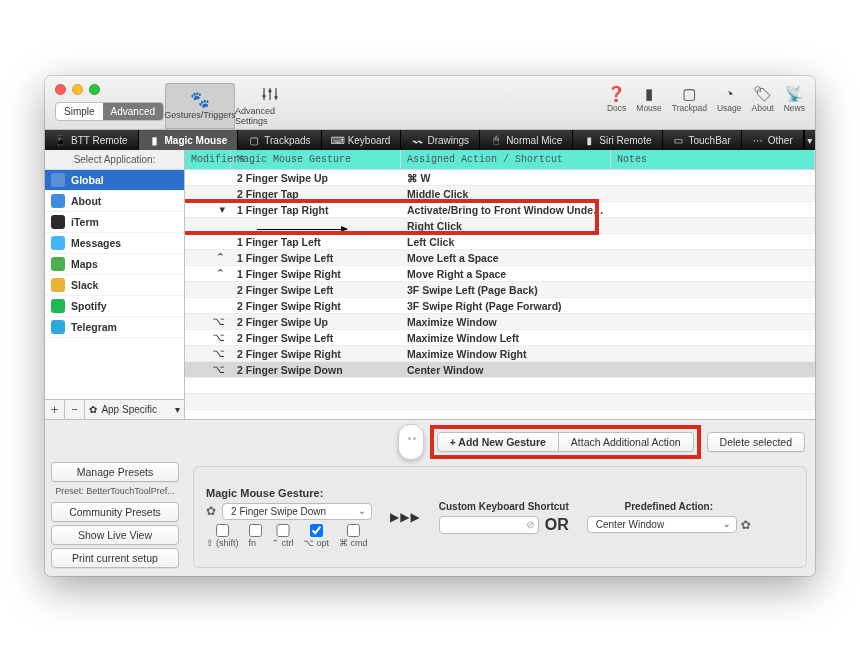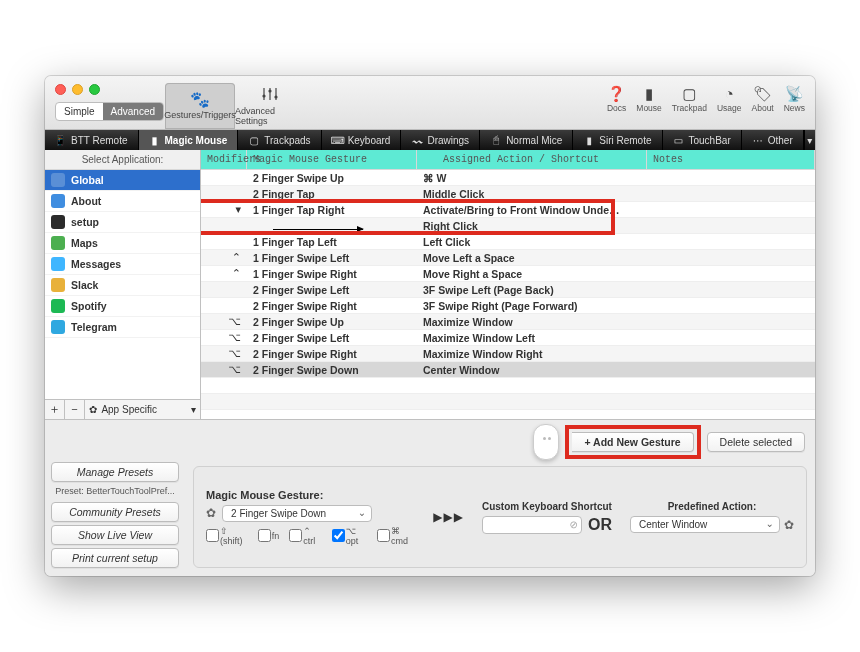--- a/index.html
+++ b/index.html
@@ -112,21 +112,21 @@
   .device-tab .di { width:12px; height:12px; display:inline-flex; align-items:center; justify-content:center; font-size:10px;}
   .device-bar .spacer { flex:1; }
   .device-bar .end { width:18px; display:flex; align-items:center; justify-content:center; border-left:1px solid #000; cursor:pointer;}
 
   
   .main {
     flex:1; display:flex; min-height:0;
   }
   
   .sidebar {
-    width:156px; background:#fff;
+    width:140px; background:#fff;
     border-right:1px solid var(--border);
     display:flex; flex-direction:column;
   }
   .sidebar-header {
     font-size:10px; color:#555;
     padding:4px 6px;
     background:#f0f0f0;
     border-bottom:1px solid var(--border-light);
     text-align:center;
   }
@@ -160,21 +160,21 @@
     background:#fff;
   }
   .thead {
     display:flex; background:#5eead4;
     border-bottom:1px solid var(--border-light);
     font-size:10px; color:#555;font-family:Liberation Mono, monospace;
   }
   .thead div { padding:4px 6px; border-right:1px solid var(--border-light); }
   .col-mod { width:46px; }
   .col-gesture { width:170px; }
-  .col-action { width:210px;margin-left:20px; }
+  .col-action { width:210px; }
   .col-notes { flex:1; }
 
   .tbody { flex:1; overflow:auto; position:relative; }
   .row {
     display:flex; align-items:center;
     font-size:10.5px; font-weight:600;
     height:16px;
     border-bottom:1px solid #eee;
   }
   .row:nth-child(even) { background: var(--bg-row-alt); }
@@ -247,42 +247,42 @@
 
   .hl-box2 {
     border:4px solid var(--highlight-red);
     padding:3px; display:flex;
   }
 
   .left-stack {
     width:140px; display:flex; flex-direction:column; gap:3px;
     align-items:stretch;
   }
-  .left-stack .btn { text-align:center;font-style:italic; }
+  .left-stack .btn { text-align:center; }
   .preset-label { font-size:9px; color:#555; text-align:center; padding:1px 0 3px 0;}
 
   .config-panel {
     flex:1; background:#eaeaea;
     border:1px solid #d0d0d0; border-radius:6px;
     margin:4px 8px 8px 8px;
     display:flex; align-items:center;
     padding:8px 12px;
     gap:18px;
   }
   .cfg-col { display:flex; flex-direction:column; gap:4px; }
   .cfg-title { font-size:11px; font-weight:bold; }
   .cfg-label { font-size:10px; font-weight:bold; text-align:center;}
   .select {
     background:#fff; border:1px solid #bcbcbc; border-radius:4px;
     font-size:10px; padding:2px 18px 2px 8px; min-width:150px;
     position:relative; cursor:pointer;
   }
   .select::after { content:'⌄'; position:absolute; right:5px; top:1px; font-size:10px; color:#666;}
   .mod-row { display:flex; gap:10px; font-size:9px; color:#555; align-items:center;}
-  .mod-row label { display:flex; flex-direction:row; align-items:center; gap:1px;}
+  .mod-row label { display:flex; flex-direction:column; gap:1px;}
   .mod-row input { margin:0; }
   .gear-sm { font-size:12px; color:#666; cursor:pointer; }
   .arrow-trio { font-size:12px; letter-spacing:1px; color:#333;}
   .shortcut-field {
     background:#fff; border:1px solid #bcbcbc; border-radius:4px;
     width:100px; height:18px; position:relative;
   }
   .shortcut-field .clear { position:absolute; right:3px; top:2px; font-size:10px; color:#aaa; cursor:pointer;}
   .or-label { font-size:16px; font-weight:bold;}
   .footer-bottom {
@@ -410,29 +410,29 @@
             <div class="app-item selected">
               <span class="app-icon" style="background: rgb(90, 143, 214);"></span>
               <span>Global</span>
             </div>
             <div class="app-item">
               <span class="app-icon" style="background: rgb(63, 141, 224);"></span>
               <span>About</span>
             </div>
             <div class="app-item">
               <span class="app-icon" style="background: rgb(43, 43, 43);"></span>
-              <span>setup</span>
+              <span>iTerm</span>
+            </div>
+            <div class="app-item">
+              <span class="app-icon" style="background: rgb(63, 182, 255);"></span>
+              <span>Messages</span>
             </div>
             <div class="app-item">
               <span class="app-icon" style="background: rgb(76, 175, 80);"></span>
               <span>Maps</span>
-            </div>
-            <div class="app-item">
-              <span class="app-icon" style="background: rgb(63, 182, 255);"></span>
-              <span>Messages</span>
             </div>
             <div class="app-item">
               <span class="app-icon" style="background: rgb(232, 177, 58);"></span>
               <span>Slack</span>
             </div>
             <div class="app-item">
               <span class="app-icon" style="background: rgb(29, 185, 84);"></span>
               <span>Spotify</span>
             </div>
             <div class="app-item">
@@ -549,20 +549,21 @@
         </div>
       </div>
     </div>
 
     <div class="footer">
       <div class="footer-top">
         <div class="mouse-shape"></div>
         <div class="hl-box2">
           <div class="btn-group">
             <div class="btn" style="font-weight:bold;">+ Add New Gesture</div>
+            <div class="btn">Attach Additional Action</div>
           </div>
         </div>
         <div class="btn">Delete selected</div>
       </div>
 
       <div class="footer-bottom">
         <div class="left-stack" style="padding:0 6px 8px 6px;">
           <div class="btn">Manage Presets</div>
           <div class="preset-label">Preset: BetterTouchToolPref...</div>
           <div class="btn">Community Presets</div>

